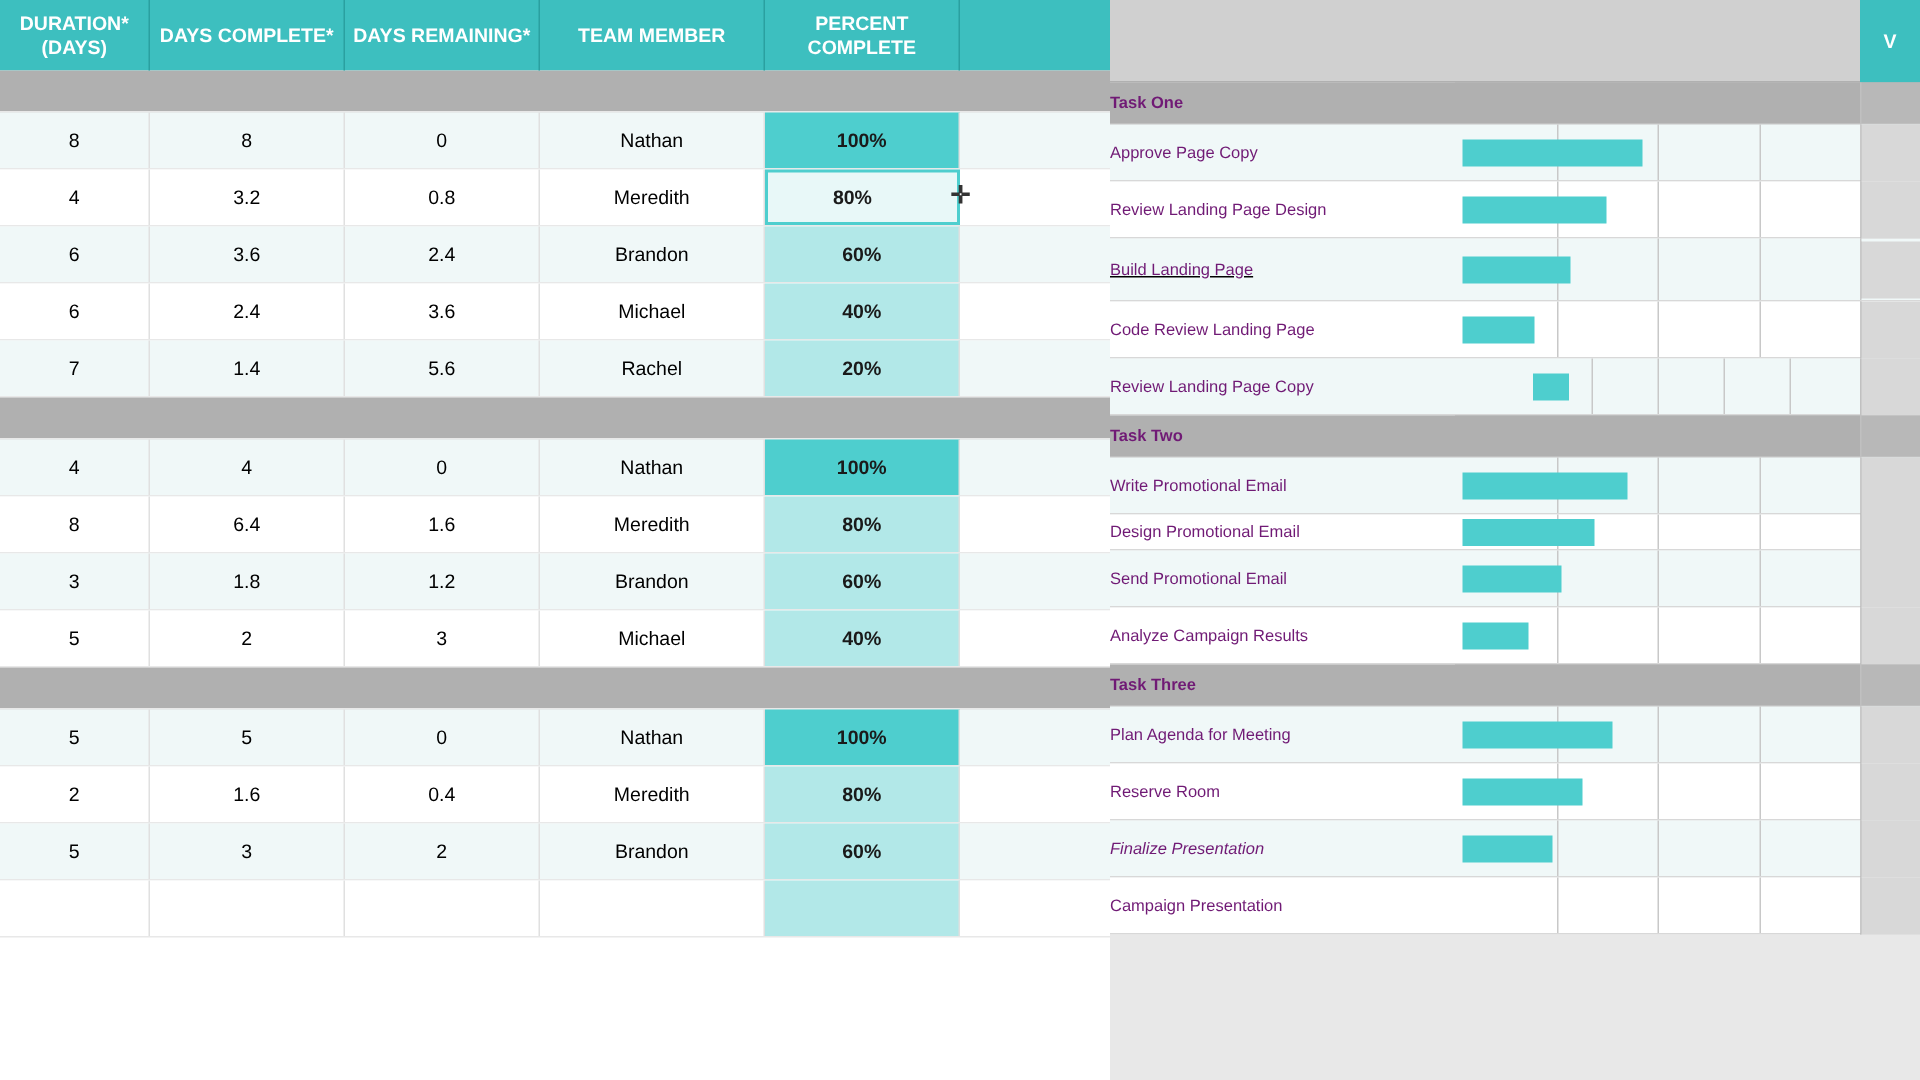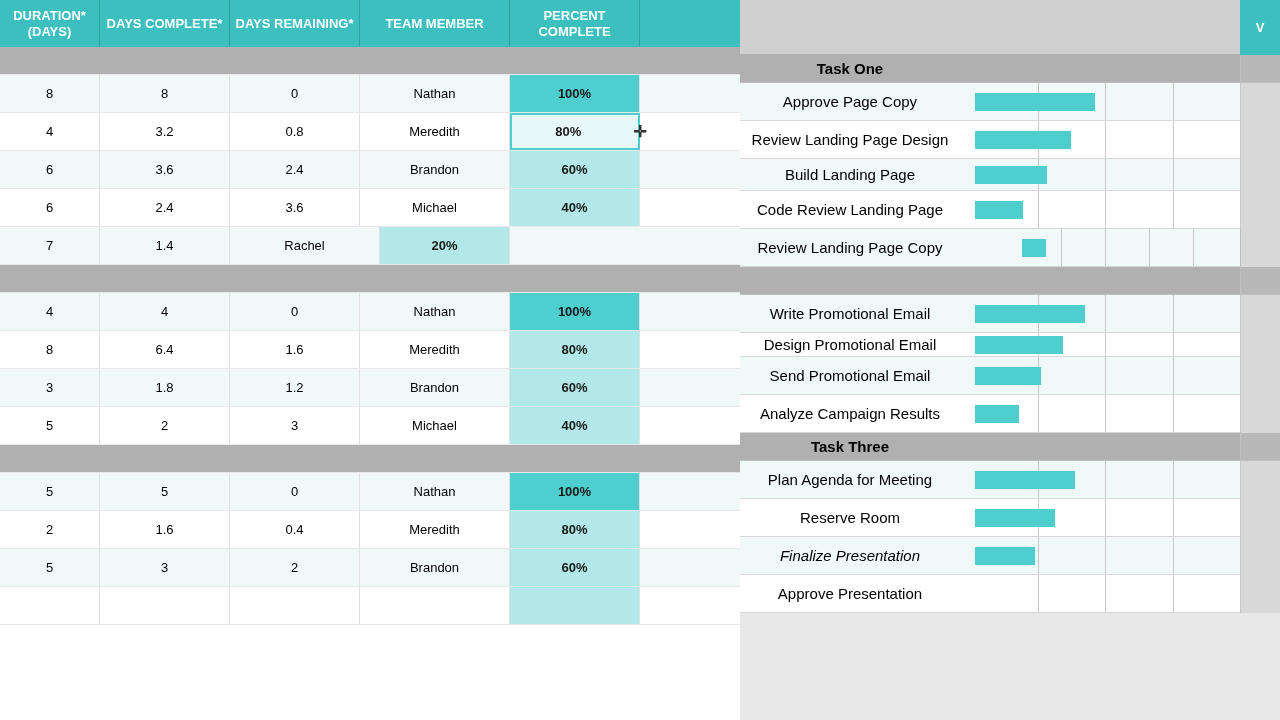--- a/index.html
+++ b/index.html
@@ -116,24 +116,24 @@
       color: white;
       font-weight: bold;
       font-size: 13px;
     }
 
     .gantt-body {
       position: relative;
     }
 
     .gantt-task-label {
-      text-align: center;
+      text-align: left;
       padding-right: 10px;
-      font-size: 15px;
-      color: #000000;
+      font-size: 11px;
+      color: #701a75;
       width: 230px;
       flex-shrink: 0;
     }
 
     .cursor-cross {
       position: absolute;
       top: 50%;
       left: 50%;
       transform: translate(-50%, -50%);
       font-size: 18px;
@@ -190,20 +190,21 @@
       <div class="data-row odd" style="height: 38px;">
           <div class="data-cell col-duration">6</div>
           <div class="data-cell col-days-complete">2.4</div>
           <div class="data-cell col-days-remaining">3.6</div>
           <div class="data-cell col-team-member">Michael</div>
           <div class="data-cell col-percent percent-cell">40%</div>
         </div>
       <div class="data-row even" style="height: 38px;">
           <div class="data-cell col-duration">7</div>
           <div class="data-cell col-days-complete">1.4</div>
+          <div class="data-cell col-days-remaining">5.6</div>
           <div class="data-cell col-team-member">Rachel</div>
           <div class="data-cell col-percent percent-cell">20%</div>
         </div>
       <div class="data-row group-header" style="height: 28px;"></div>
       <div class="data-row even" style="height: 38px;">
           <div class="data-cell col-duration">4</div>
           <div class="data-cell col-days-complete">4</div>
           <div class="data-cell col-days-remaining">0</div>
           <div class="data-cell col-team-member">Nathan</div>
           <div class="data-cell col-percent percent-cell full">100%</div>
@@ -287,21 +288,21 @@
         <div class="gantt-task-label">Review Landing Page Design</div>
         <div style="flex: 1 1 0%; position: relative; height: 100%;">
           <div style="position: absolute; top: 0px; bottom: 0px; width: 1px; background: rgb(200, 200, 200); left: 25%;"></div>
           <div style="position: absolute; top: 0px; bottom: 0px; width: 1px; background: rgb(200, 200, 200); left: 50%;"></div>
           <div style="position: absolute; top: 0px; bottom: 0px; width: 1px; background: rgb(200, 200, 200); left: 75%;"></div>
           <div style="position: absolute; top: 0px; bottom: 0px; width: 1px; background: rgb(200, 200, 200); left: 100%;"></div>
           <div style="height: 18px; background: rgb(78, 206, 206); position: absolute; left: 5px; top: 50%; transform: translateY(-50%); width: 96px;"></div>
         </div>
         <div style="width: 40px; height: 38px; background: rgb(216, 216, 216); border-left: 1px solid rgb(192, 192, 192);"></div>
       </div>
-      <div style="display: flex; height: 32px; background: rgb(240, 248, 248); border-bottom: 1px solid rgb(216, 216, 216); align-items: center;">
+      <div style="display: flex; height: 42px; background: rgb(240, 248, 248); border-bottom: 1px solid rgb(216, 216, 216); align-items: center; text-decoration: underline;">
         <div class="gantt-task-label">Build Landing Page</div>
         <div style="flex: 1 1 0%; position: relative; height: 100%;">
           <div style="position: absolute; top: 0px; bottom: 0px; width: 1px; background: rgb(200, 200, 200); left: 25%;"></div>
           <div style="position: absolute; top: 0px; bottom: 0px; width: 1px; background: rgb(200, 200, 200); left: 50%;"></div>
           <div style="position: absolute; top: 0px; bottom: 0px; width: 1px; background: rgb(200, 200, 200); left: 75%;"></div>
           <div style="position: absolute; top: 0px; bottom: 0px; width: 1px; background: rgb(200, 200, 200); left: 100%;"></div>
           <div style="height: 18px; background: rgb(78, 206, 206); position: absolute; left: 5px; top: 50%; transform: translateY(-50%); width: 72px;"></div>
         </div>
         <div style="width: 40px; height: 38px; background: rgb(216, 216, 216); border-left: 1px solid rgb(192, 192, 192);"></div>
       </div>
@@ -321,20 +322,21 @@
         <div style="flex: 1 1 0%; position: relative; height: 100%;">
           <div style="position: absolute; top: 0px; bottom: 0px; width: 1px; background: rgb(200, 200, 200); left: 25%;"></div>
           <div style="position: absolute; top: 0px; bottom: 0px; width: 1px; background: rgb(200, 200, 200); left: 50%;"></div>
           <div style="position: absolute; top: 0px; bottom: 0px; width: 1px; background: rgb(200, 200, 200); left: 75%;"></div>
           <div style="position: absolute; top: 0px; bottom: 0px; width: 1px; background: rgb(200, 200, 200); left: 100%;"></div>
           <div style="height: 18px; background: rgb(78, 206, 206); position: absolute; left: 5px; top: 50%; transform: translateY(-50%); width: 24px;"></div>
         </div>
         <div style="width: 40px; height: 38px; background: rgb(216, 216, 216); border-left: 1px solid rgb(192, 192, 192);"></div>
       </div>
       <div style="display: flex; height: 28px; background: rgb(176, 176, 176); border-bottom: 1px solid rgb(192, 192, 192);">
+        <div class="gantt-task-label" style="height: 28px; line-height: 28px; font-weight: bold;">Task Two</div>
         <div style="flex: 1 1 0%; background: rgb(176, 176, 176);"></div>
         <div style="width: 40px; background: rgb(184, 184, 184); border-left: 1px solid rgb(192, 192, 192);"></div>
       </div>
       <div style="display: flex; height: 38px; background: rgb(240, 248, 248); border-bottom: 1px solid rgb(216, 216, 216); align-items: center;">
         <div class="gantt-task-label">Write Promotional Email</div>
         <div style="flex: 1 1 0%; position: relative; height: 100%;">
           <div style="position: absolute; top: 0px; bottom: 0px; width: 1px; background: rgb(200, 200, 200); left: 25%;"></div>
           <div style="position: absolute; top: 0px; bottom: 0px; width: 1px; background: rgb(200, 200, 200); left: 50%;"></div>
           <div style="position: absolute; top: 0px; bottom: 0px; width: 1px; background: rgb(200, 200, 200); left: 75%;"></div>
           <div style="position: absolute; top: 0px; bottom: 0px; width: 1px; background: rgb(200, 200, 200); left: 100%;"></div>
@@ -407,21 +409,21 @@
         <div style="flex: 1 1 0%; position: relative; height: 100%;">
           <div style="position: absolute; top: 0px; bottom: 0px; width: 1px; background: rgb(200, 200, 200); left: 25%;"></div>
           <div style="position: absolute; top: 0px; bottom: 0px; width: 1px; background: rgb(200, 200, 200); left: 50%;"></div>
           <div style="position: absolute; top: 0px; bottom: 0px; width: 1px; background: rgb(200, 200, 200); left: 75%;"></div>
           <div style="position: absolute; top: 0px; bottom: 0px; width: 1px; background: rgb(200, 200, 200); left: 100%;"></div>
           <div style="height: 18px; background: rgb(78, 206, 206); position: absolute; left: 5px; top: 50%; transform: translateY(-50%); width: 60px;"></div>
         </div>
         <div style="width: 40px; height: 38px; background: rgb(216, 216, 216); border-left: 1px solid rgb(192, 192, 192);"></div>
       </div>
       <div style="display: flex; height: 38px; background: rgb(255, 255, 255); border-bottom: 1px solid rgb(216, 216, 216); align-items: center;">
-        <div class="gantt-task-label">Approve Presentation</div>
+        <div class="gantt-task-label">Campaign Presentation</div>
         <div style="flex: 1 1 0%; position: relative; height: 100%;">
           <div style="position: absolute; top: 0px; bottom: 0px; width: 1px; background: rgb(200, 200, 200); left: 25%;"></div>
           <div style="position: absolute; top: 0px; bottom: 0px; width: 1px; background: rgb(200, 200, 200); left: 50%;"></div>
           <div style="position: absolute; top: 0px; bottom: 0px; width: 1px; background: rgb(200, 200, 200); left: 75%;"></div>
           <div style="position: absolute; top: 0px; bottom: 0px; width: 1px; background: rgb(200, 200, 200); left: 100%;"></div>
         </div>
         <div style="width: 40px; height: 38px; background: rgb(216, 216, 216); border-left: 1px solid rgb(192, 192, 192);"></div>
       </div>
     </div>
 </div>

